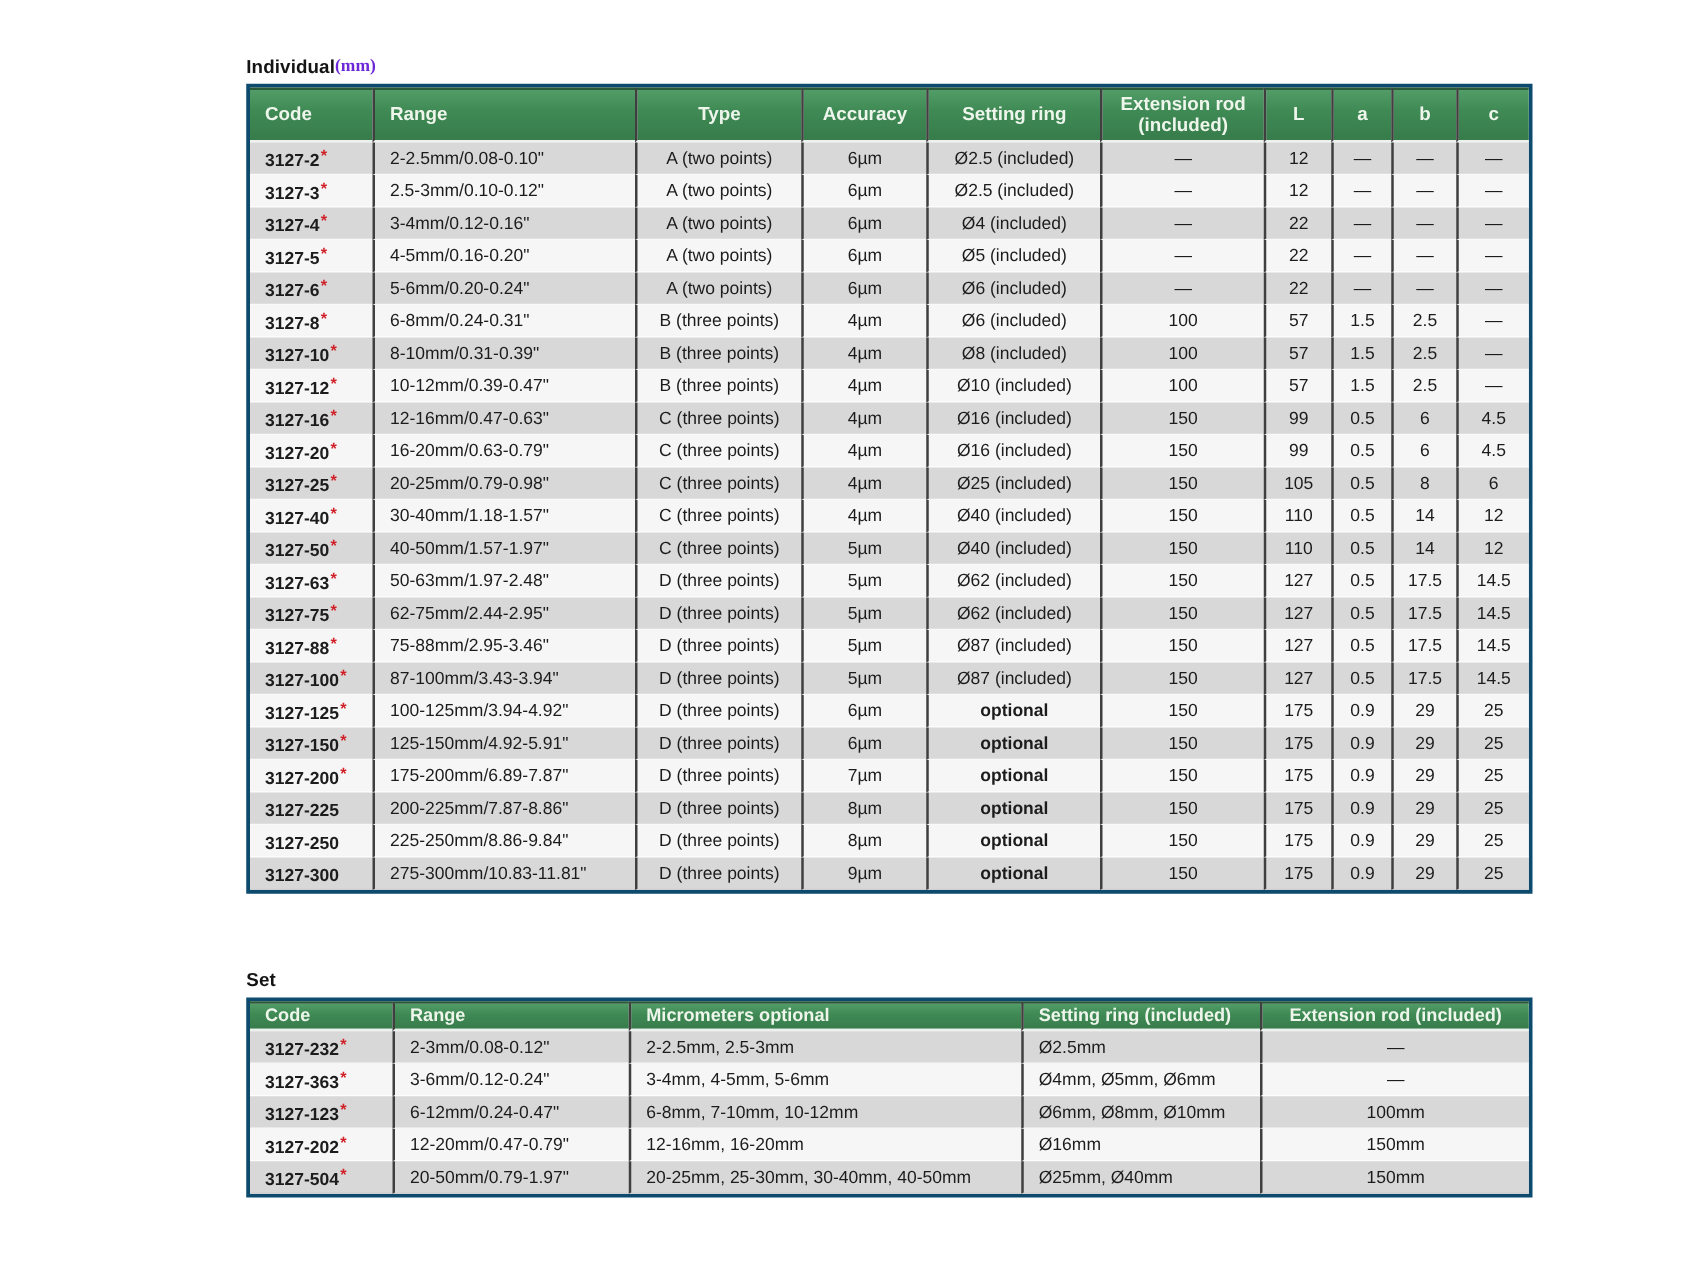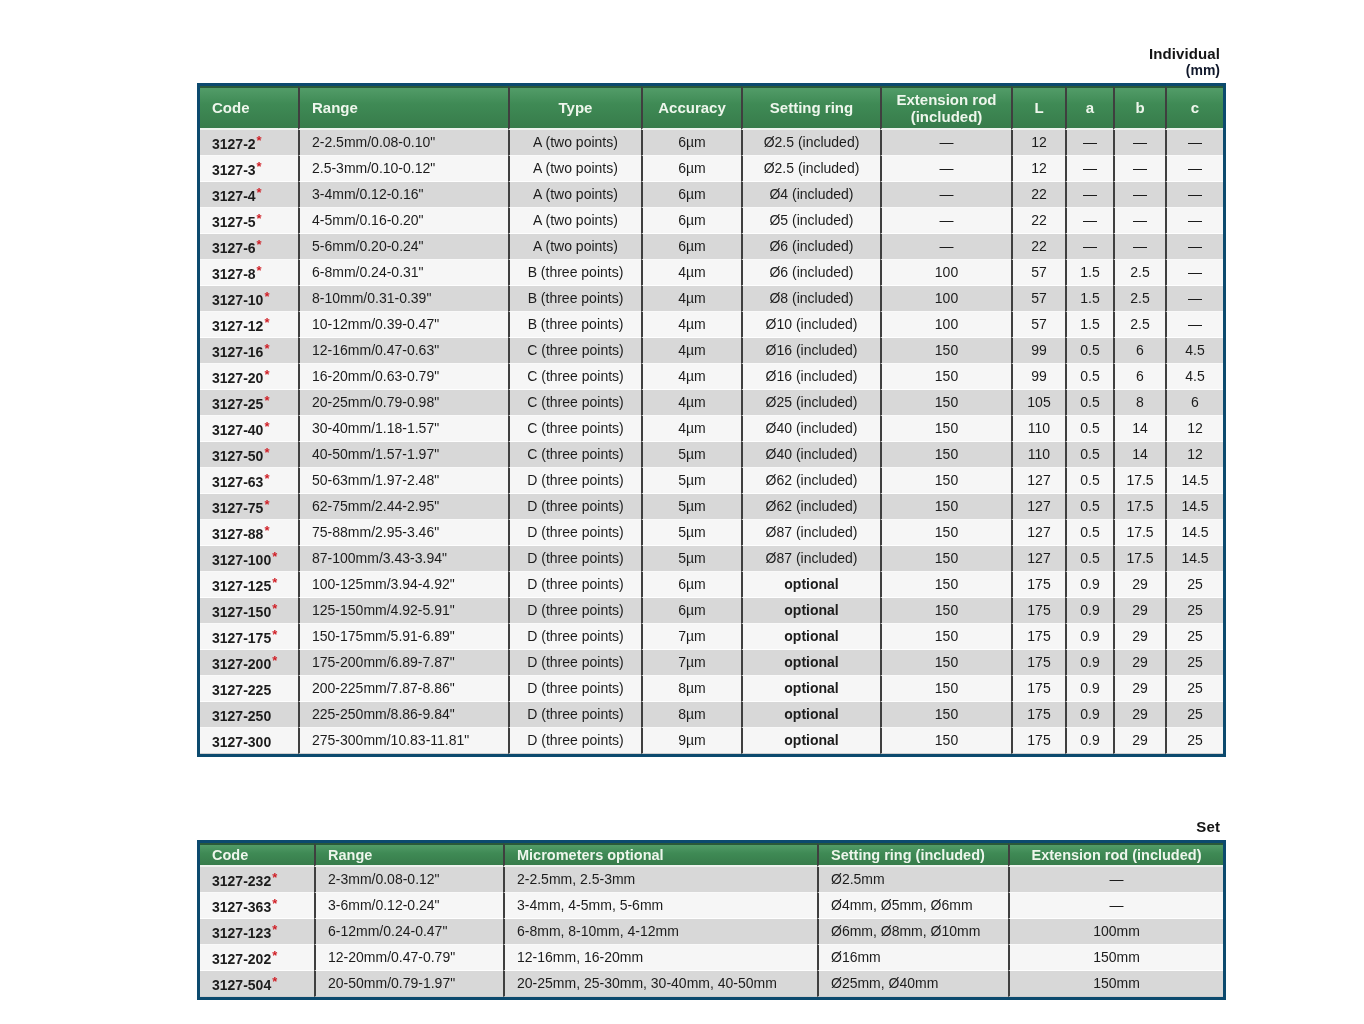--- a/index.html
+++ b/index.html
@@ -2,23 +2,23 @@
 <html><head>
 <meta charset="utf-8">
 <style>
   html,body{margin:0;padding:0;}
   body{
     width:1364px;height:1024px;background:#ffffff;
     font-family:"Liberation Sans","DejaVu Sans",sans-serif;
     -webkit-font-smoothing:antialiased;position:relative;overflow:hidden;
   }
   .page{position:absolute;left:197px;top:45px;width:1023px;}
-  .section-head{display:flex;justify-content:flex-end;align-items:flex-end;margin-bottom:5px;flex-direction:column;}
+  .section-head{display:flex;justify-content:flex-start;align-items:flex-end;margin-bottom:5px;}
   .section-title{font-size:15px;font-weight:bold;color:#141414;letter-spacing:.1px;}
-  .unit-label{font-size:14px;font-weight:bold;color:#0f172a;}
+  .unit-label{font-size:14px;font-weight:bold;color:#6d28d9;font-family:Liberation Serif, serif;}
   table{border-collapse:separate;border-spacing:0;table-layout:fixed;width:1023px;border:3px solid #0c4a6e;}
   th{
     background:linear-gradient(180deg,#529c68 0%,#3f8a55 40%,#377c4b 100%);
     color:#eef6ec;font-weight:bold;font-size:15px;text-align:center;
     padding:0 4px;line-height:1.15;border-top:2px solid #2a5939;border-bottom:2px solid #eef2ee;
   }
   table.ind th{height:40px;}
   table.set th{height:20px;font-size:14.5px;}
   td{
     font-size:14px;color:#1c1c1c;text-align:center;height:21.7px;
@@ -295,32 +295,20 @@
             <td>D (three points)</td>
             <td>6µm</td>
             <td class="bold">optional</td>
             <td>150</td>
             <td>175</td>
             <td>0.9</td>
             <td>29</td>
             <td>25</td>
           </tr>
           <tr>
-            <td class="al code-cell"><span>3127-175</span><span class="star">*</span></td>
-            <td class="al">150-175mm/5.91-6.89"</td>
-            <td>D (three points)</td>
-            <td>7µm</td>
-            <td class="bold">optional</td>
-            <td>150</td>
-            <td>175</td>
-            <td>0.9</td>
-            <td>29</td>
-            <td>25</td>
-          </tr>
-          <tr>
             <td class="al code-cell"><span>3127-200</span><span class="star">*</span></td>
             <td class="al">175-200mm/6.89-7.87"</td>
             <td>D (three points)</td>
             <td>7µm</td>
             <td class="bold">optional</td>
             <td>150</td>
             <td>175</td>
             <td>0.9</td>
             <td>29</td>
             <td>25</td>
@@ -397,21 +385,21 @@
           <tr>
             <td class="al code-cell"><span>3127-363</span><span class="star">*</span></td>
             <td class="al">3-6mm/0.12-0.24"</td>
             <td class="al">3-4mm, 4-5mm, 5-6mm</td>
             <td class="al">Ø4mm, Ø5mm, Ø6mm</td>
             <td>—</td>
           </tr>
           <tr>
             <td class="al code-cell"><span>3127-123</span><span class="star">*</span></td>
             <td class="al">6-12mm/0.24-0.47"</td>
-            <td class="al">6-8mm, 8-10mm, 4-12mm</td>
+            <td class="al">6-8mm, 7-10mm, 10-12mm</td>
             <td class="al">Ø6mm, Ø8mm, Ø10mm</td>
             <td>100mm</td>
           </tr>
           <tr>
             <td class="al code-cell"><span>3127-202</span><span class="star">*</span></td>
             <td class="al">12-20mm/0.47-0.79"</td>
             <td class="al">12-16mm, 16-20mm</td>
             <td class="al">Ø16mm</td>
             <td>150mm</td>
           </tr>

